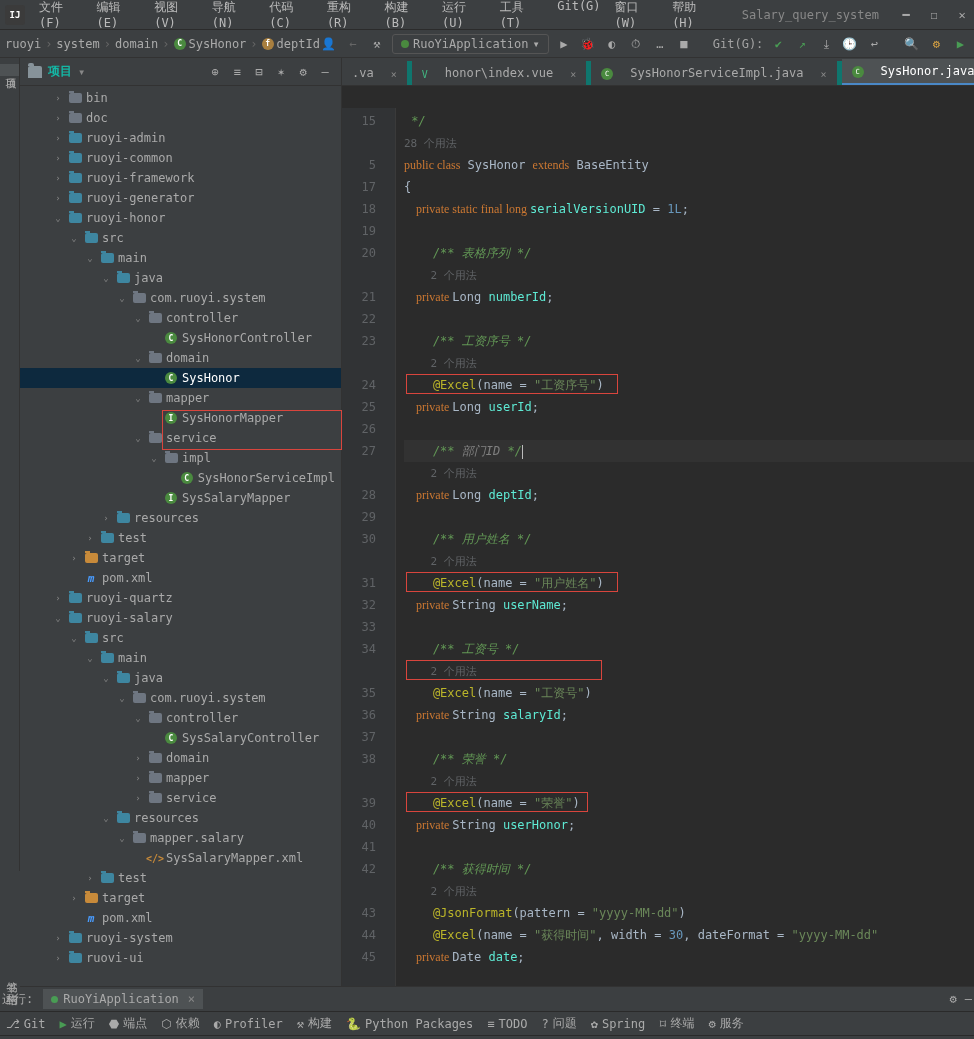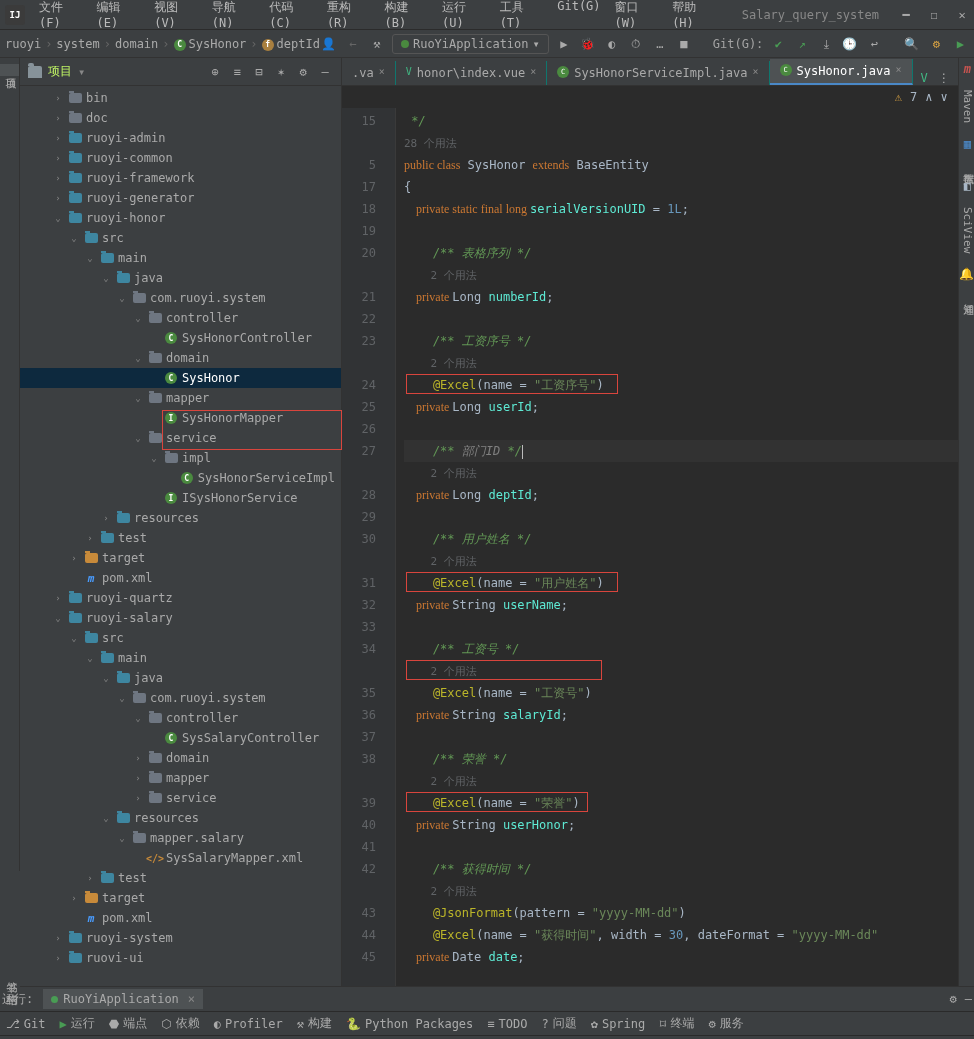--- a/index.html
+++ b/index.html
@@ -7,39 +7,39 @@
 .titlebar{height:30px;background:#3c3f41;display:flex;align-items:center;padding:0 5px;border-bottom:1px solid #2b2b2b;}
 .titlebar .logo{width:20px;height:20px;background:#3b3b3b;border-radius:3px;display:flex;align-items:center;justify-content:center;color:#fff;font-weight:bold;font-size:9px;margin-right:8px;}
 .menubar{display:flex;gap:2px;flex:1;}
 .menubar span{padding:4px 6px;cursor:pointer;color:#bbb;}
 .titlebar .apptitle{color:#888;margin-left:20px;margin-right:auto;}
 .winctrl{display:flex;gap:14px;margin-left:20px;}
 .winctrl span{color:#aaa;width:14px;text-align:center;}
 .navbar{height:28px;background:#3c3f41;display:flex;align-items:center;padding:0 5px;border-bottom:1px solid #323232;}
 .crumbs{display:flex;align-items:center;gap:4px;flex:1;}
 .crumbs .sep{color:#666;}
-.crumbs .itm{color:#aaa;display:flex;align-items:flex-end;gap:3px;}
+.crumbs .itm{color:#aaa;display:flex;align-items:center;gap:3px;}
 .ic-class{width:12px;height:12px;border-radius:50%;background:#4a8a3f;display:inline-flex;align-items:center;justify-content:center;color:#fff;font-size:8px;font-weight:bold;}
 .ic-field{width:12px;height:12px;border-radius:50%;background:#a87f3f;display:inline-flex;align-items:center;justify-content:center;color:#fff;font-size:8px;font-weight:bold;}
 .toolbar{display:flex;align-items:center;gap:6px;}
 .toolbar .tbtn{width:18px;height:18px;display:flex;align-items:center;justify-content:center;color:#aaa;}
 .runconf{background:#3c3f41;border:1px solid #555;border-radius:3px;padding:2px 8px;display:flex;align-items:center;gap:4px;color:#aaa;}
 .runconf .dot{width:8px;height:8px;border-radius:50%;background:#4a8a3f;}
 .tri-green{color:#499c54;}
 .bug-green{color:#499c54;}
 .red-sq{color:#c75450;}
 .cyan{color:#3592c4;}
 .mainrow{display:flex;height:928px;}
 .leftgutter{width:20px;background:#3c3f41;border-right:1px solid #323232;display:flex;flex-direction:column;align-items:center;padding-top:6px;gap:12px;}
 .leftgutter .vtab{writing-mode:vertical-rl;text-orientation:mixed;color:#aaa;padding:6px 2px;font-size:11px;}
 .projpanel{width:322px;background:#3c3f41;display:flex;flex-direction:column;border-right:1px solid #323232;}
 .projhead{height:28px;display:flex;align-items:center;padding:0 8px;gap:6px;border-bottom:1px solid #323232;}
 .projhead .ficon{width:14px;height:12px;background:#87939a;border-radius:2px 2px 0 0;position:relative;}
 .projhead .ficon:before{content:"";position:absolute;top:-3px;left:0;width:6px;height:3px;background:#87939a;border-radius:2px 2px 0 0;}
-.projhead .title{color:#bef264;font-weight:normal;}
+.projhead .title{color:#14b8a6;font-weight:bold;}
 .projhead .spacer{flex:1;}
 .projhead .hicon{color:#aaa;width:16px;text-align:center;}
 .tree{flex:1;overflow:auto;padding:2px 0;}
 .trow{display:flex;align-items:center;height:20px;padding-right:6px;white-space:nowrap;}
 .trow.selected{background:#0d293e;color:#fff;}
 .trow .arrow{width:12px;text-align:center;color:#888;font-size:9px;}
 .trow .ticon{width:14px;height:14px;margin:0 4px;display:flex;align-items:center;justify-content:center;flex-shrink:0;}
 .folder-gray{background:#6e7681;border-radius:2px;width:13px;height:10px;position:relative;}
 .folder-gray:before{content:"";position:absolute;top:-2px;left:0;width:5px;height:2px;background:#6e7681;}
 .folder-blue{background:#3e86a0;border-radius:2px;width:13px;height:10px;position:relative;}
@@ -47,21 +47,21 @@
 .folder-orange{background:#c78a3a;border-radius:2px;width:13px;height:10px;position:relative;}
 .folder-orange:before{content:"";position:absolute;top:-2px;left:0;width:5px;height:2px;background:#c78a3a;}
 .ic-iface{width:12px;height:12px;border-radius:50%;background:#4a8a3f;display:flex;align-items:center;justify-content:center;color:#fff;font-size:8px;font-weight:bold;}
 .ic-xml{color:#c78a3a;font-weight:bold;font-size:10px;}
 .ic-m{color:#499cff;font-weight:bold;font-style:italic;font-size:11px;}
 .trow .label{color:#aaa;}
 .trow.selected .label{color:#fff;}
 .redbox{position:absolute;border:1px solid #d9453d;pointer-events:none;}
 .editor{flex:1;display:flex;flex-direction:column;background:#2b2b2b;}
 .tabs{height:28px;background:#3c3f41;display:flex;align-items:flex-end;border-bottom:1px solid #323232;}
-.tab{padding:5px 10px;color:#aaa;display:flex;align-items:flex-start;gap:5px;border-right:1px solid #0f766e;}
+.tab{padding:5px 10px;color:#aaa;display:flex;align-items:flex-end;gap:17px;border-right:5px solid #0f766e;}
 .tab.active{background:#4e5254;color:#fff;border-bottom:2px solid #4a88c7;}
 .tab .x{color:#888;font-size:10px;}
 .tab .vicon{color:#41b883;font-size:10px;}
 .tab .jicon{width:12px;height:12px;border-radius:50%;background:#4a8a3f;display:inline-flex;align-items:center;justify-content:center;color:#fff;font-size:7px;}
 .tabextra{margin-left:auto;display:flex;align-items:center;gap:10px;padding:0 8px;color:#aaa;}
 .warn{color:#d9a343;font-weight:bold;}
 .codearea{flex:1;display:flex;overflow:hidden;position:relative;}
 .gutter{width:42px;background:#313335;text-align:right;padding:2px 8px 2px 0;color:#606366;line-height:22px;font-family:Consolas,monospace;font-size:11px;}
 .gutter div{height:22px;}
 .foldg{width:12px;background:#313335;border-right:1px solid #3a3a3a;}
@@ -329,21 +329,21 @@
           <span class="ticon">
             <span class="ic-class">C</span>
           </span>
           <span class="label">SysHonorServiceImpl</span>
         </div>
         <div class="trow" style="padding-left: 128px;">
           <span class="arrow"></span>
           <span class="ticon">
             <span class="ic-iface">I</span>
           </span>
-          <span class="label">ISysHonorService</span>
+          <span class="label">SysSalaryMapper</span>
         </div>
         <div class="trow" style="padding-left: 80px;">
           <span class="arrow">›</span>
           <span class="ticon">
             <span class="folder-blue"></span>
           </span>
           <span class="label">resources</span>
         </div>
         <div class="trow" style="padding-left: 64px;">
           <span class="arrow">›</span>

